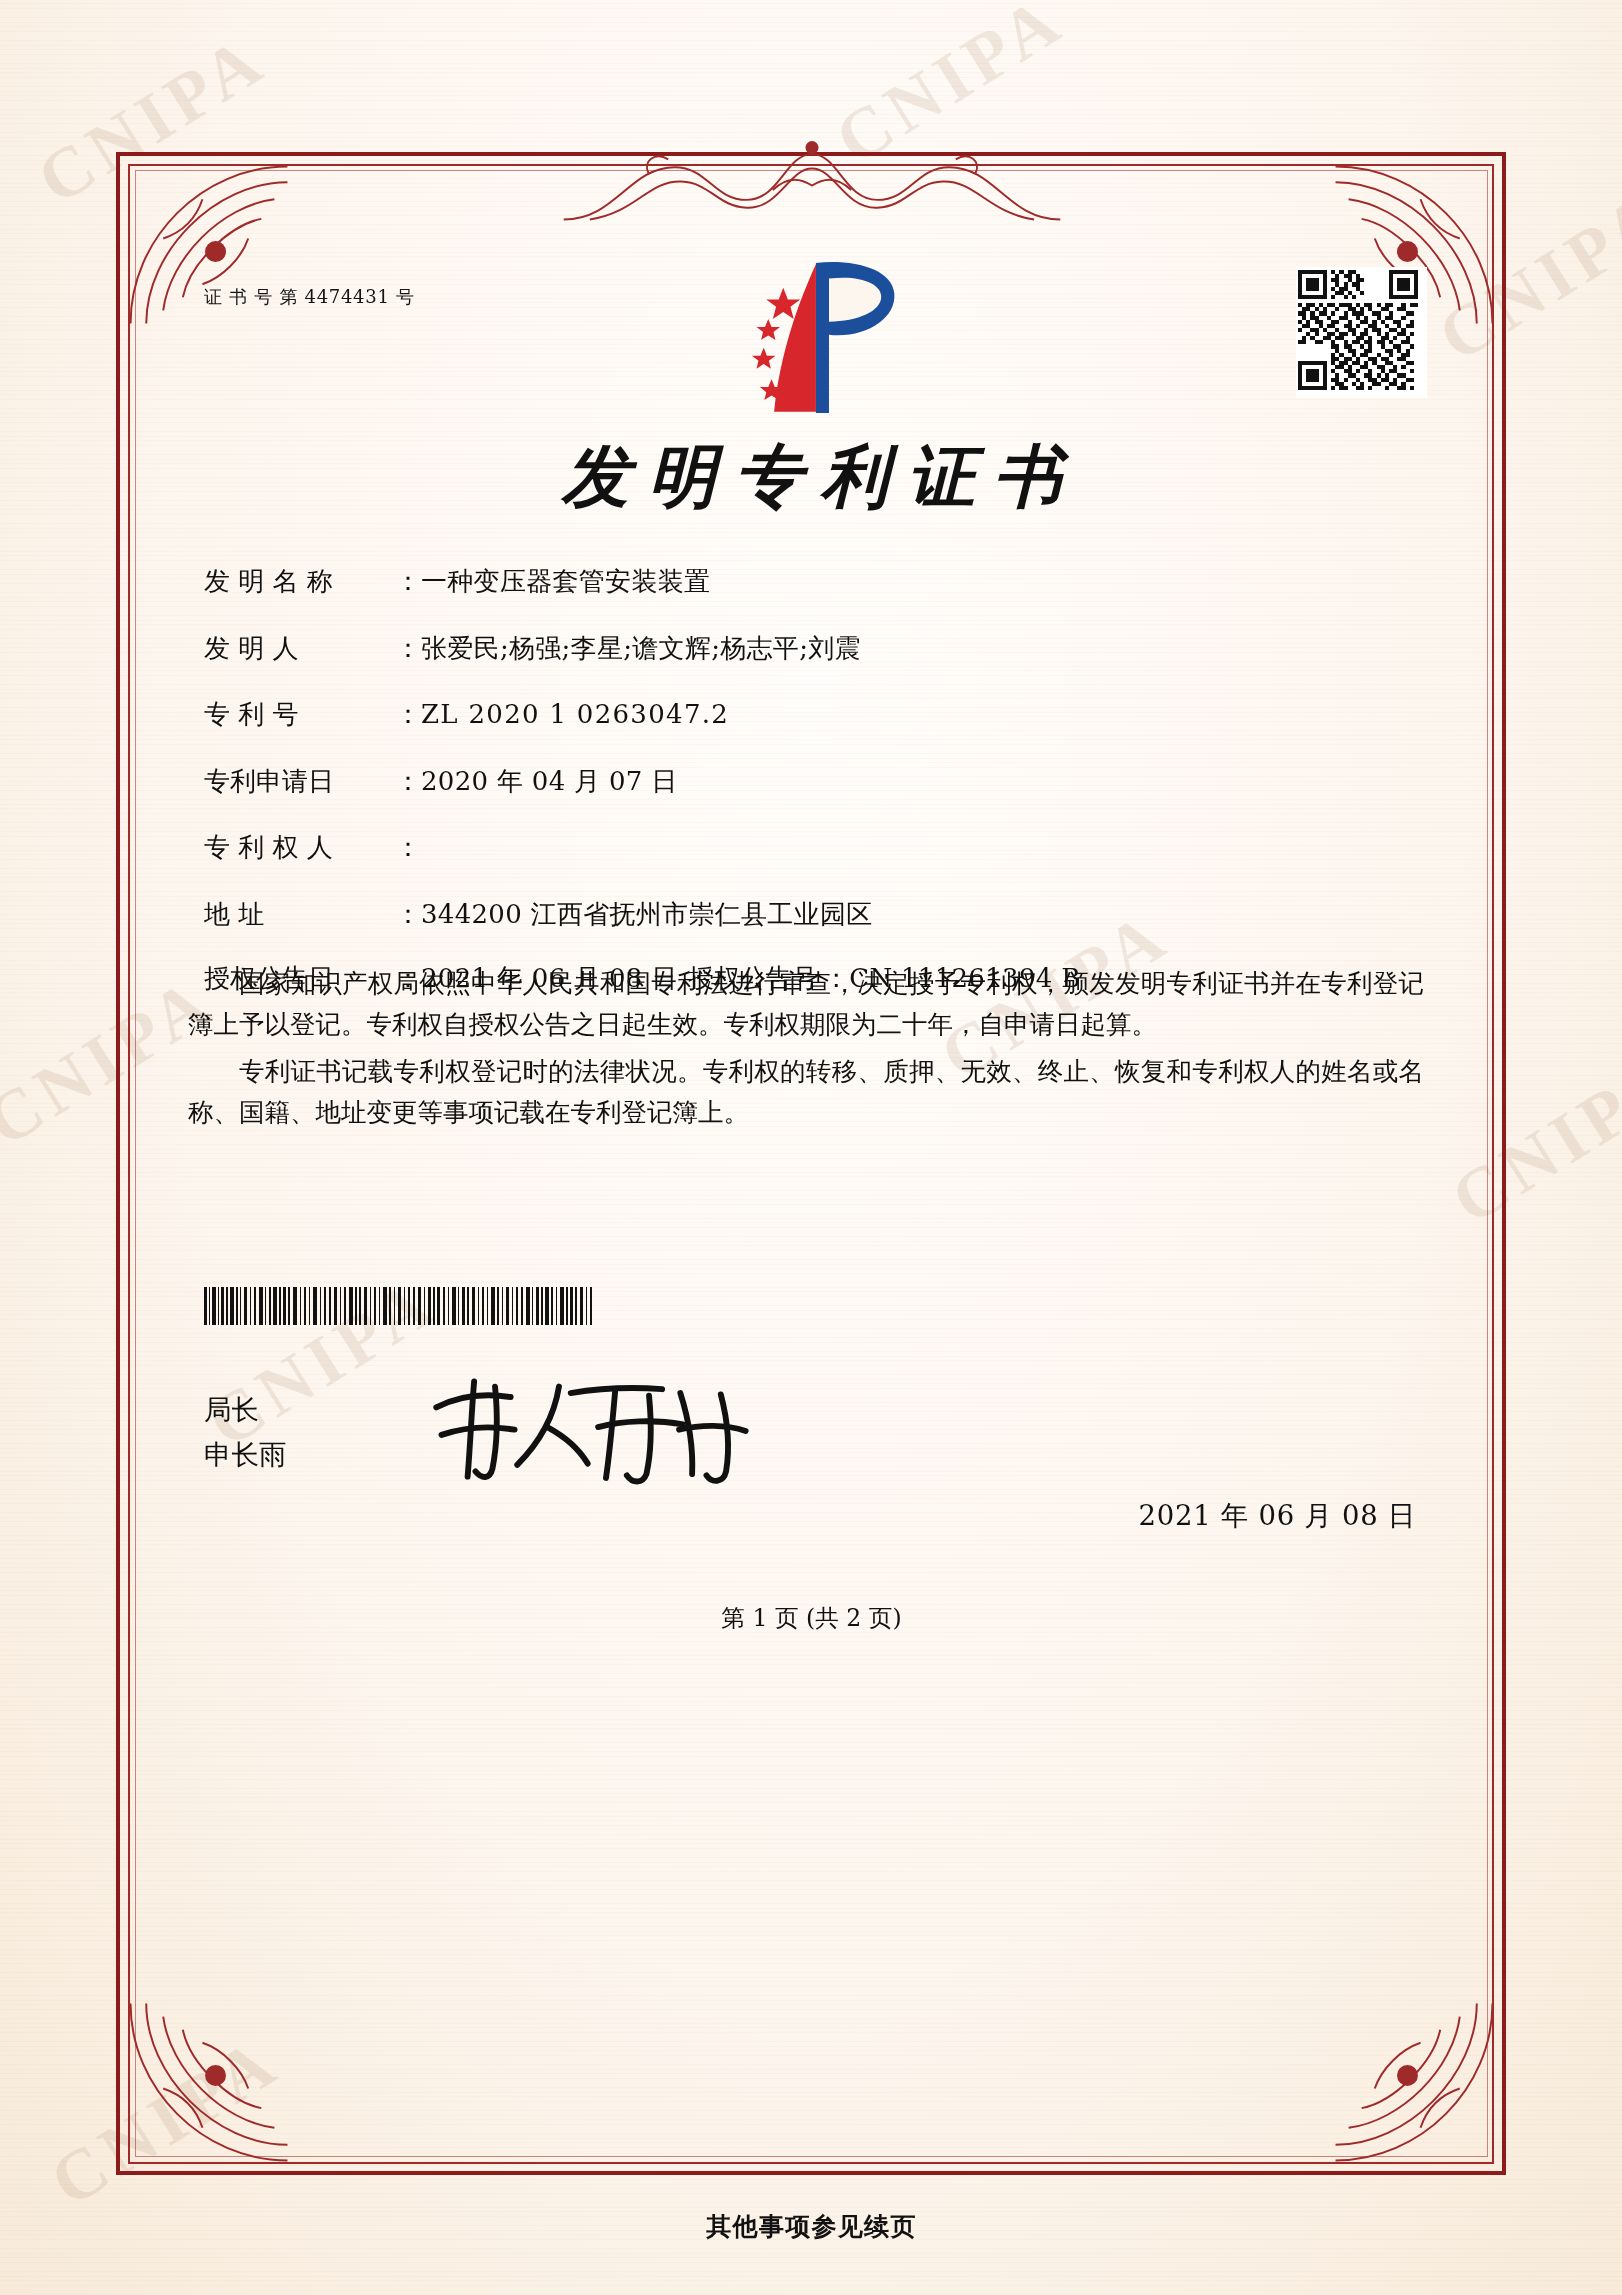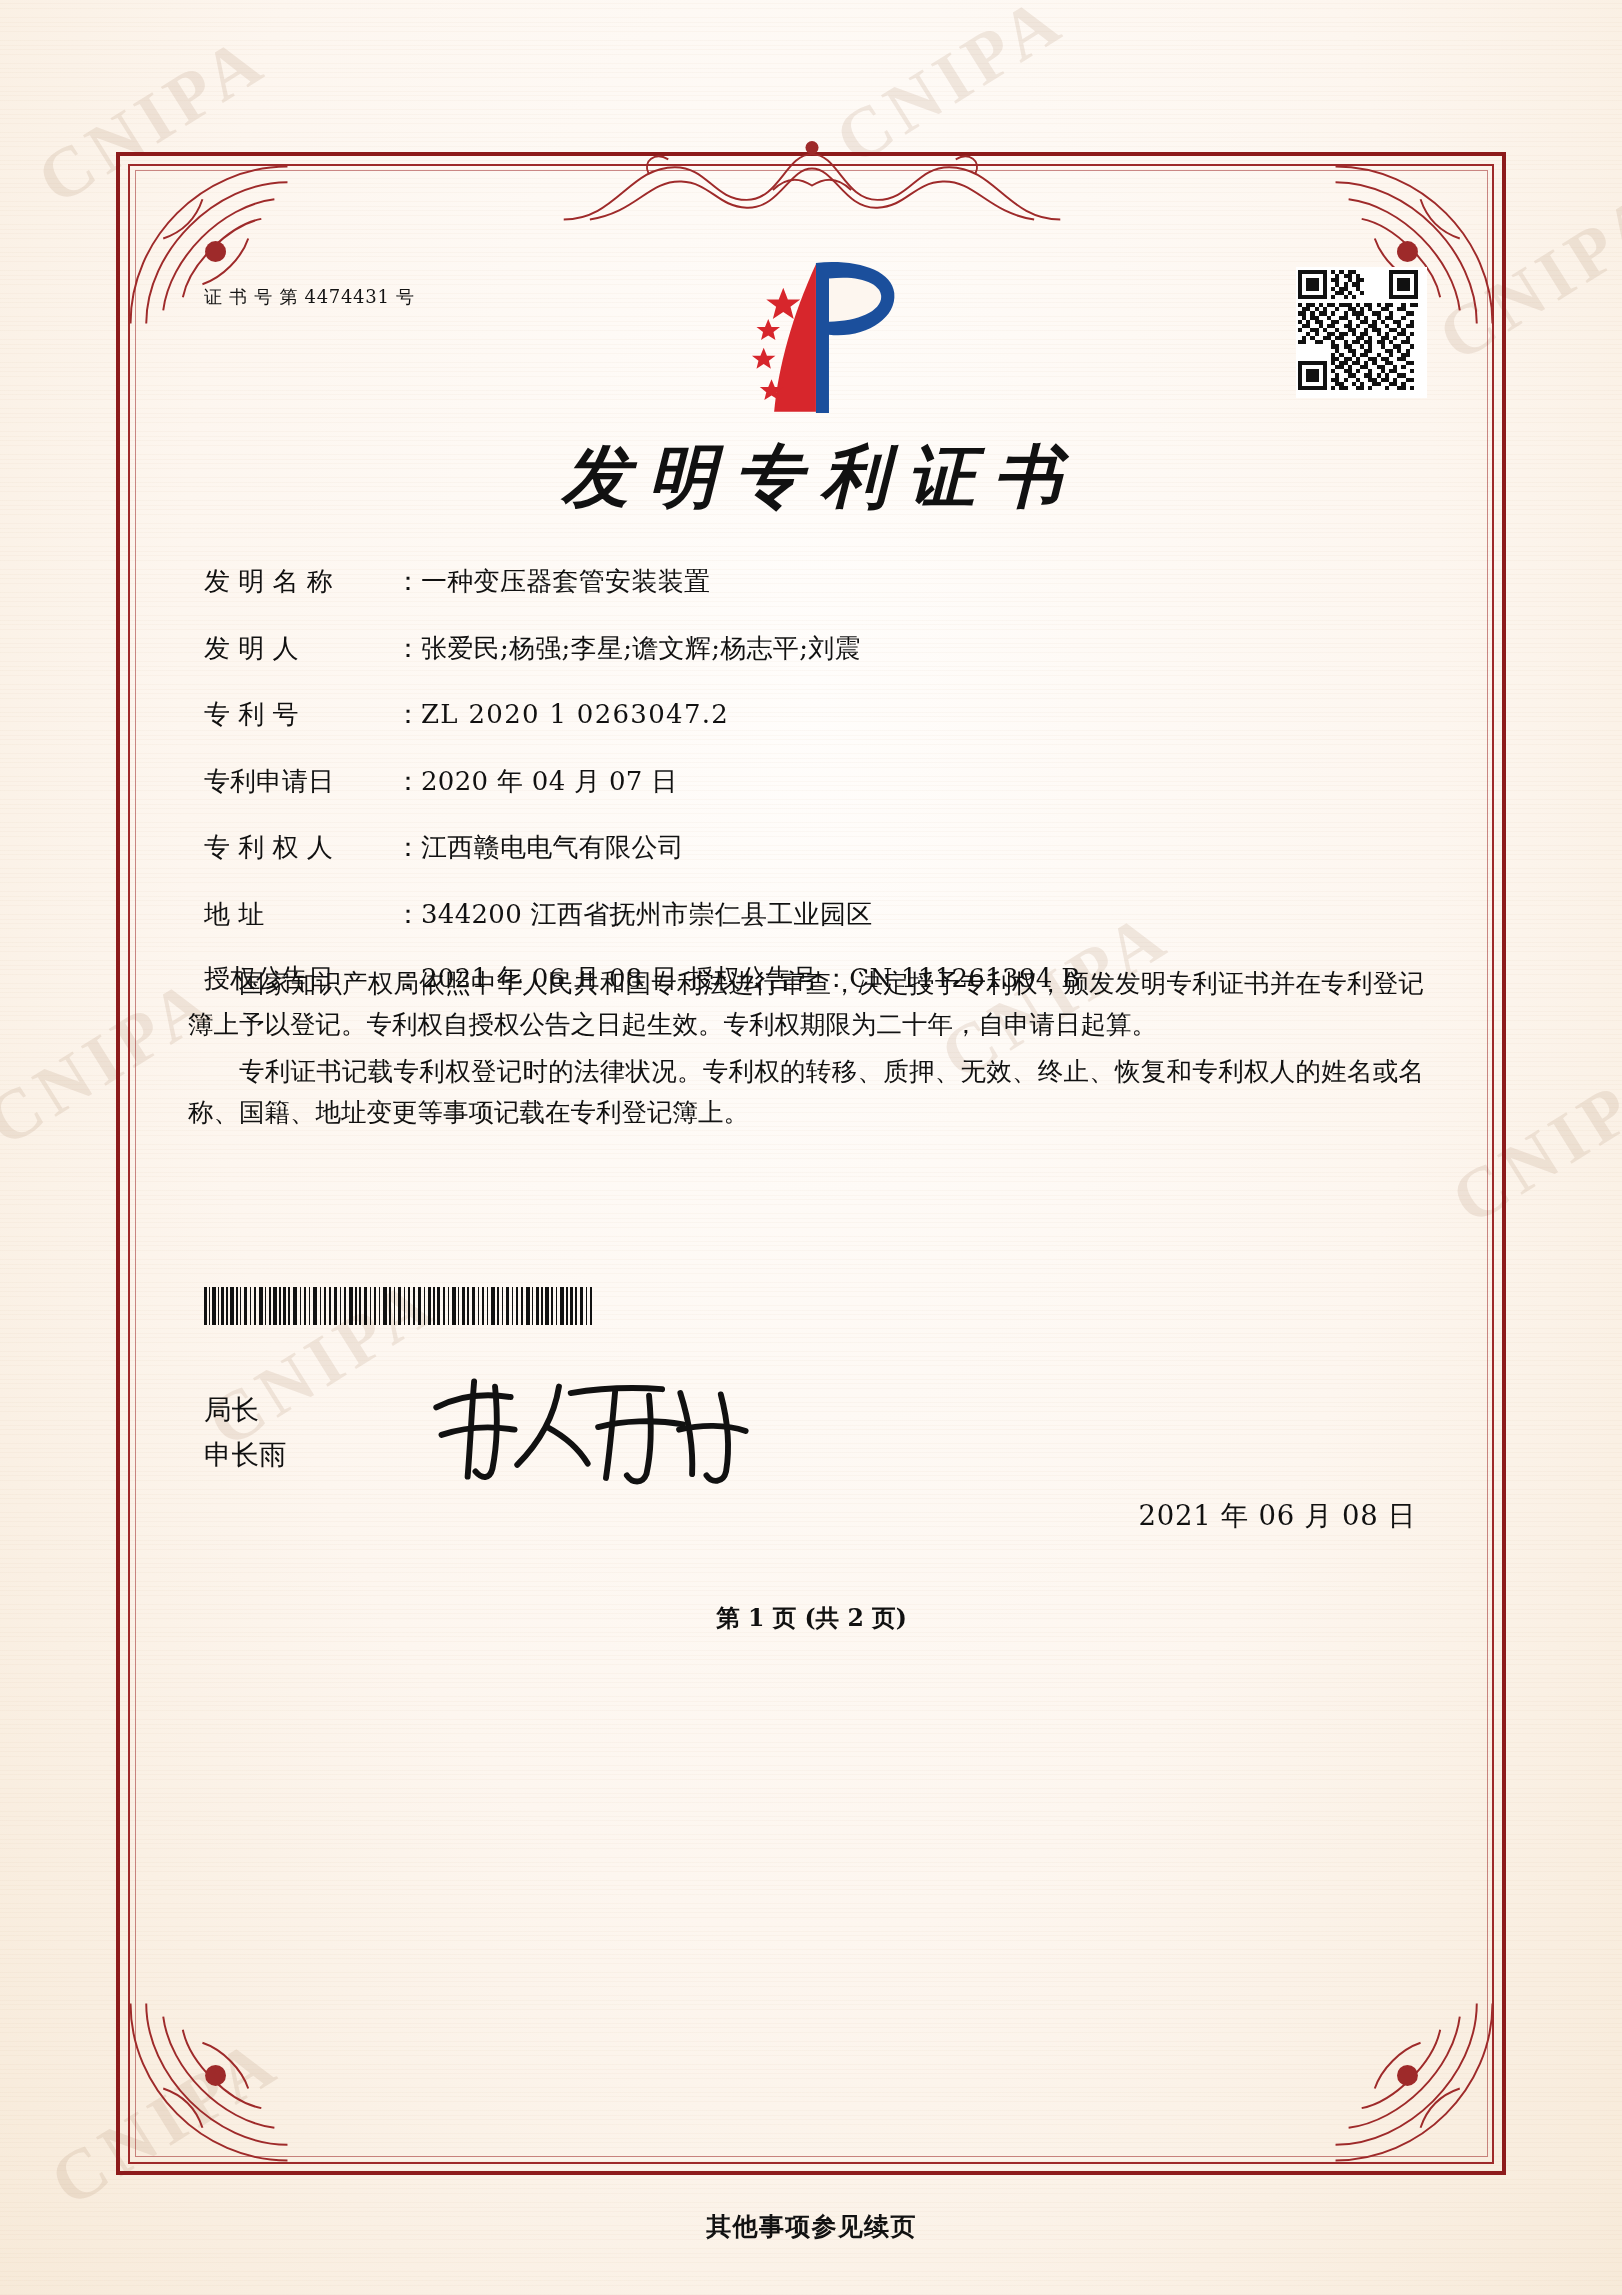--- a/index.html
+++ b/index.html
@@ -251,21 +251,20 @@
   }
 
   .page-number {
     position: absolute;
     left: 0;
     right: 0;
     top: 1406px;
     text-align: center;
     font-size: 23.6px;
     color: #111111;
-    font-weight: bold;
   }
 
   .footer-note {
     position: absolute;
     left: 0;
     right: 0;
     top: 2210px;
     text-align: center;
     font-size: 25px;
     font-weight: 600;
@@ -616,21 +615,20 @@
           <span class="field-colon">：</span>
         </span>
         <span class="field-value">2020 年 04 月 07 日</span>
       </div>
 
       <div class="field-row">
         <span class="field-label">
           <span>专 利 权 人</span>
           <span class="field-colon">：</span>
         </span>
-        <span class="field-value">江西赣电电气有限公司</span>
       </div>
 
       <div class="field-row">
         <span class="field-label">
           <span>地 址</span>
           <span class="field-colon">：</span>
         </span>
         <span class="field-value">344200 江西省抚州市崇仁县工业园区</span>
       </div>
 

